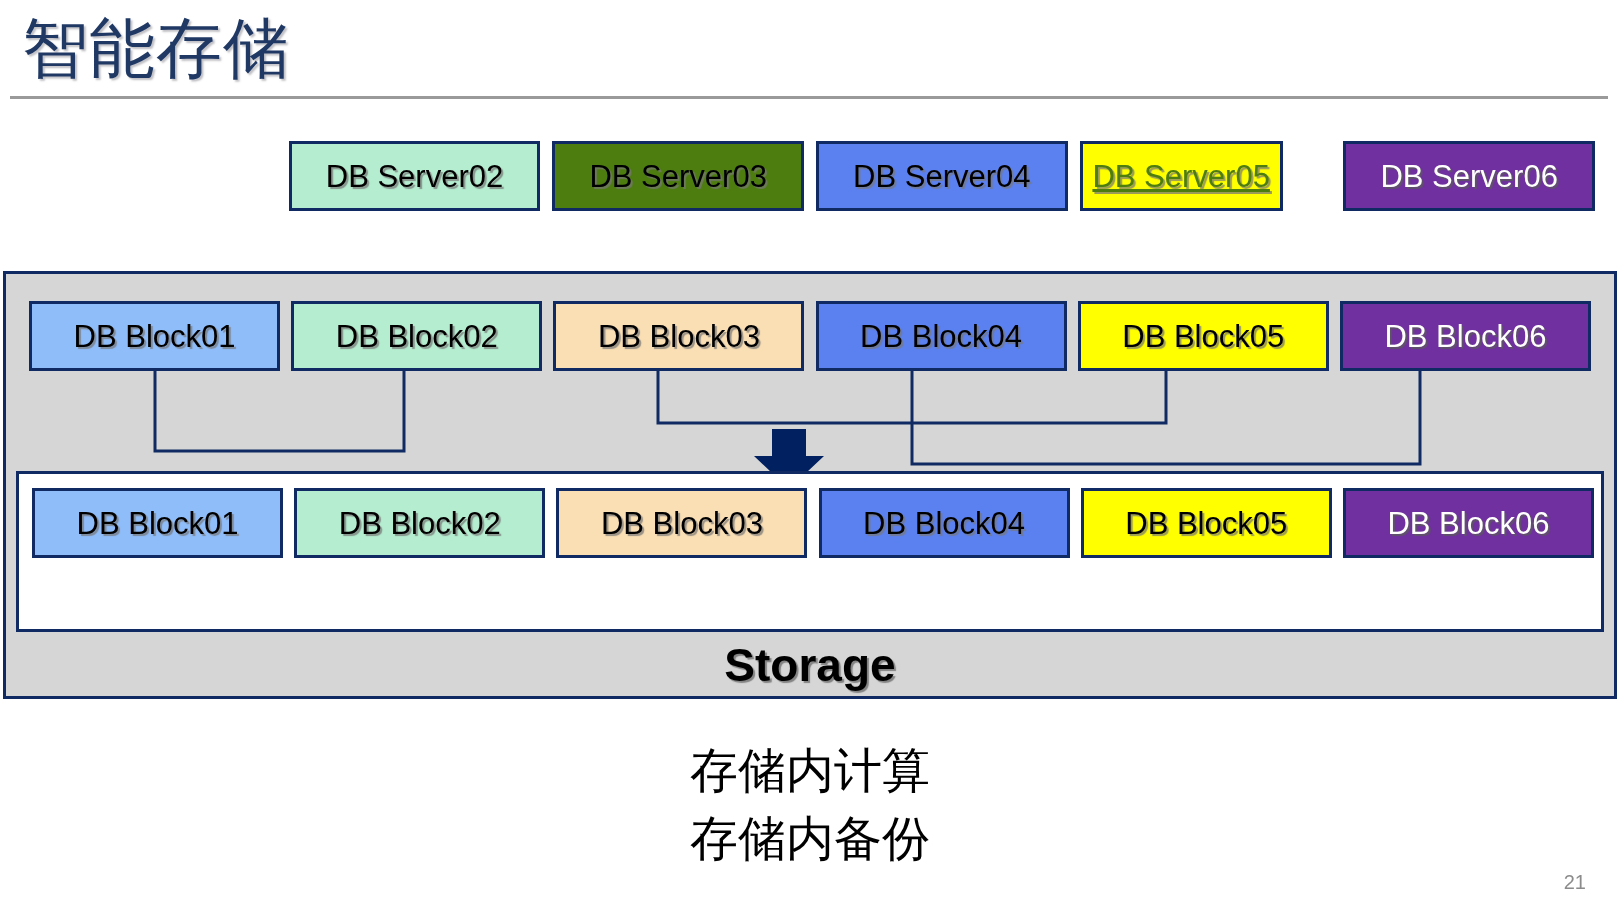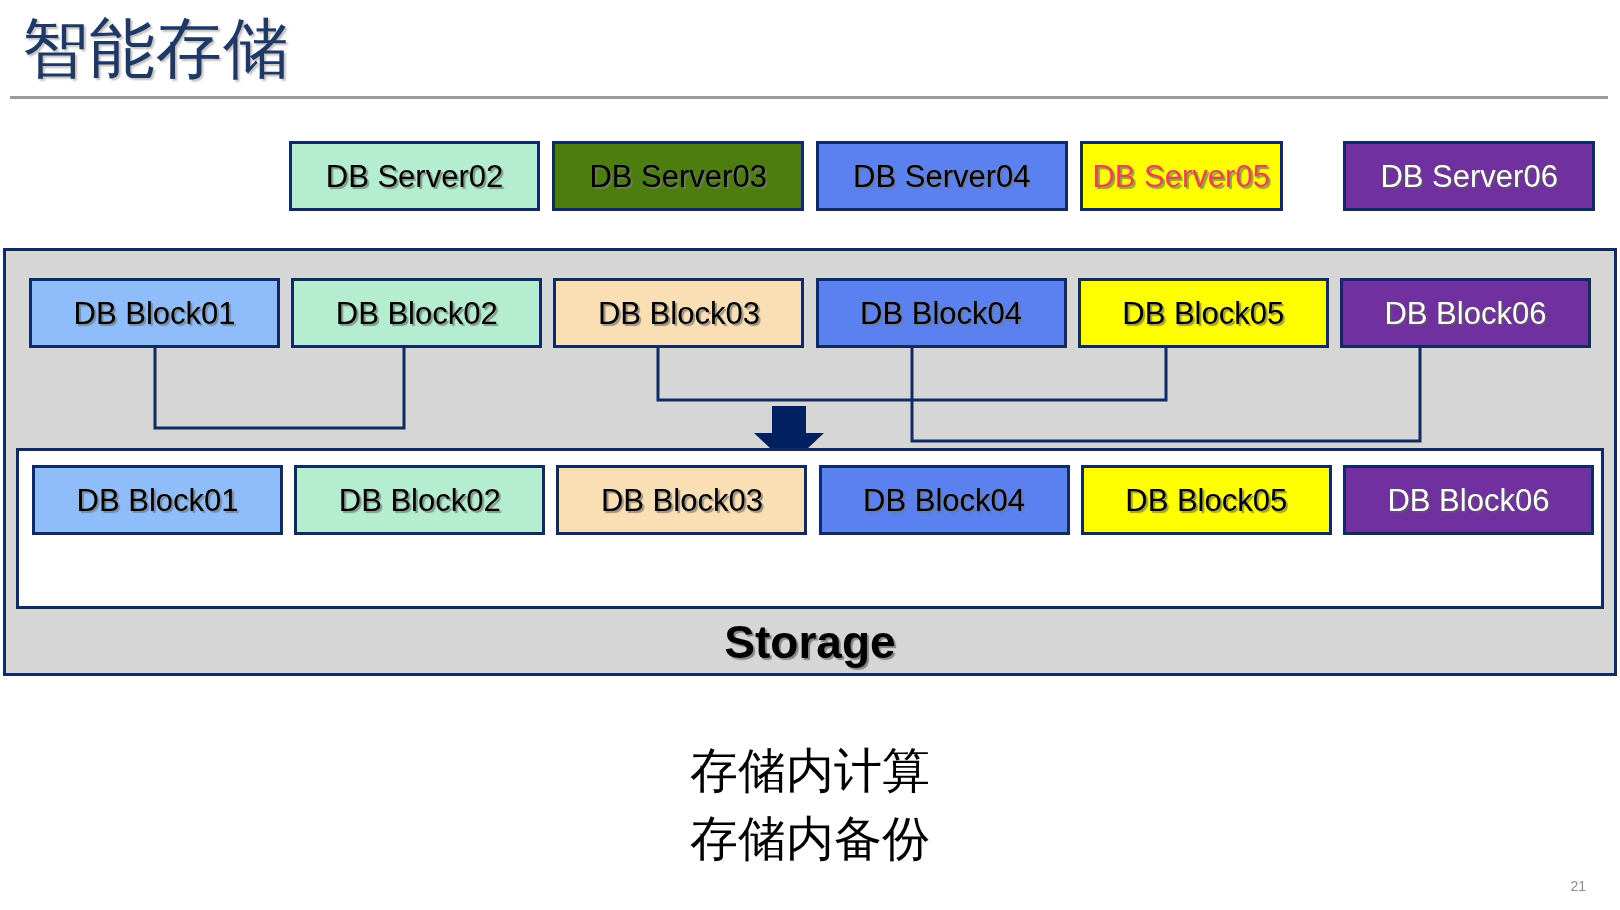--- a/index.html
+++ b/index.html
@@ -70,21 +70,21 @@
     left: 0;
     top: 141px;
     width: 1620px;
     height: 70px;
   }
 
   
   #storage-container {
     position: absolute;
     left: 3px;
-    top: 248px;
+    top: 271px;
     width: 1614px;
     height: 428px;
     background: #D6D6D6;
     border: 3px solid #102A63;
   }
 
   #upper-block-row {
     position: absolute;
     left: 0;
     top: 27px;
@@ -160,21 +160,21 @@
     line-height: 68px;
     color: #000000;
     white-space: nowrap;
   }
 
   
   #page-number {
     position: absolute;
     right: 34px;
     bottom: 16px;
-    font-size: 14px;
+    font-size: 20px;
     color: #8C8C8C;
   }
 </style>
 </head>
 <body>
 
 <div id="slide">
 
   <div id="slide-title">智能存储</div>
   <div id="title-rule"></div>
@@ -182,21 +182,21 @@
   <div id="server-row" class="server-row">
       <div class="box" style="left: 288.667px; width: 251.667px; background: rgb(180, 237, 207); color: rgb(0, 0, 0);">
         <span>DB Server02</span>
       </div>
       <div class="box" style="left: 552.333px; width: 251.667px; background: #4d7c0f; color: rgb(0, 0, 0);">
         <span>DB Server03</span>
       </div>
       <div class="box" style="left: 816px; width: 251.667px; background: rgb(91, 128, 240); color: rgb(0, 0, 0);">
         <span>DB Server04</span>
       </div>
-      <div class="box" style="left: 1079.67px; width: 203px; background: rgb(255, 255, 0); color: #ef4444;">
+      <div class="box" style="left: 1079.67px; width: 203px; background: rgb(255, 255, 0); color: #4d7c0f; text-decoration: underline;">
         <span>DB Server05</span>
       </div>
       <div class="box onwhite-text" style="left: 1343.33px; width: 251.667px; background: rgb(112, 48, 160); color: rgb(255, 255, 255);">
         <span>DB Server06</span>
       </div>
     </div>
 
   <div id="storage-container">
 
     <div id="upper-block-row">

